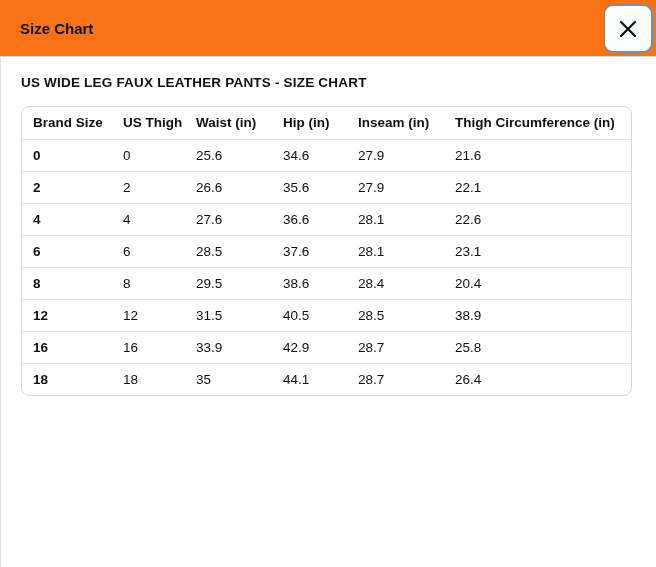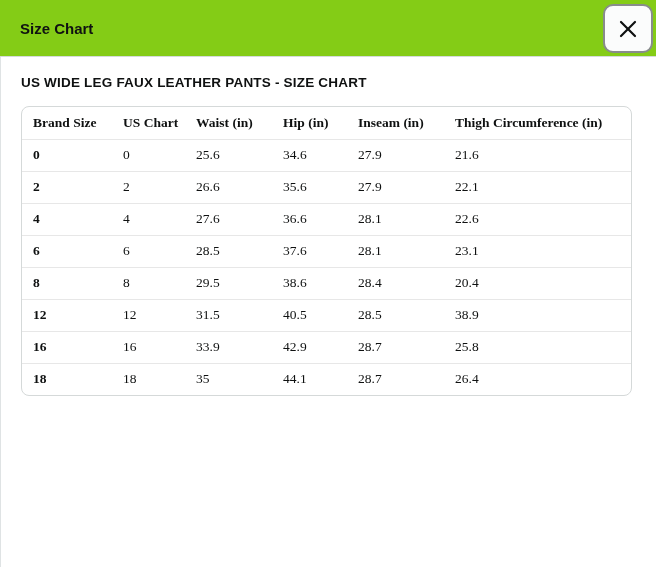--- a/index.html
+++ b/index.html
@@ -12,21 +12,21 @@
   }
   .modal {
     width: 656px;
     height: 567px;
     background: #ffffff;
     box-shadow: inset 0 1px 0 #ccd1d3, inset 1px 0 0 #dfe3e4;
     position: relative;
   }
   .modal-header {
     height: 57px;
-    background: #84cc16;
+    background: #f97316;
     border-bottom: 1px solid #d5dbdb;
     display: flex;
     align-items: center;
     padding-left: 20px;
     position: relative;
   }
   .modal-title {
     font-size: 15px;
     font-weight: 700;
     color: #0f1111;
@@ -61,21 +61,20 @@
     border: 1px solid #d5d9d9;
     border-radius: 8px;
     overflow: hidden;
     width: 611px;
   }
   table {
     width: 100%;
     border-collapse: collapse;
     table-layout: fixed;
     font-size: 13.5px;
-    font-family: Liberation Serif, serif;
   }
   th, td {
     text-align: left;
     height: 32px;
     padding: 0 4px 0 11px;
     border-bottom: 1px solid #e7e7e7;
     vertical-align: middle;
     white-space: nowrap;
     overflow: hidden;
     color: #0f1111;
@@ -109,21 +108,21 @@
           <col style="width:90px">
           <col style="width:73px">
           <col style="width:87px">
           <col style="width:75px">
           <col style="width:97px">
           <col>
         </colgroup>
         <thead>
           <tr>
               <th>Brand Size</th>
-              <th>US Chart</th>
+              <th>US Thigh</th>
               <th>Waist (in)</th>
               <th>Hip (in)</th>
               <th>Inseam (in)</th>
               <th>Thigh Circumference (in)</th>
             </tr>
         </thead>
         <tbody>
             <tr>
               <td class="first">0</td>
               <td>0</td>

